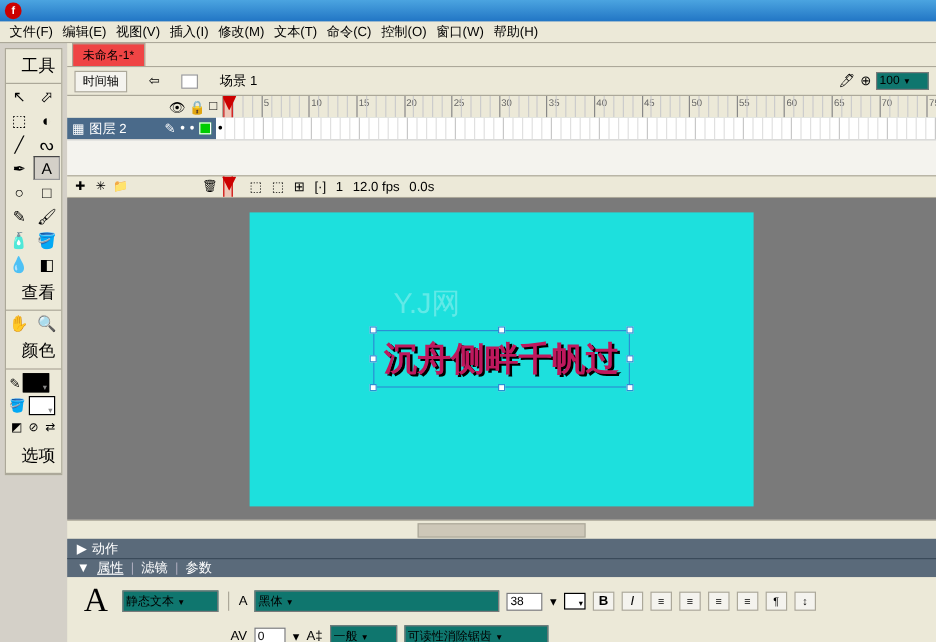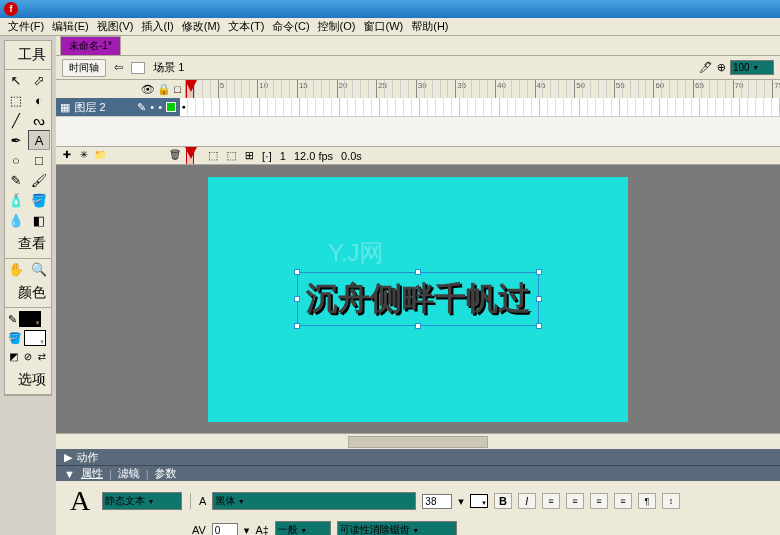--- a/index.html
+++ b/index.html
@@ -7,22 +7,22 @@
 .titlebar{background:linear-gradient(to bottom,#4ba4e0,#2175c4);height:18px;display:flex;align-items:center;padding:0 4px;color:#fff}
 .titlebar .logo{width:14px;height:14px;background:#c00;border-radius:50%;margin-right:4px;display:flex;align-items:center;justify-content:center;color:#fff;font-weight:bold;font-size:9px}
 .menubar{background:#ece9d8;height:18px;display:flex;align-items:center;padding:0 4px;border-bottom:1px solid #aca899}
 .menubar span{padding:0 4px;cursor:default}
 .toolbox{position:absolute;left:4px;top:40px;width:48px;background:#ece9d8;border:1px solid #aca899}
 .toolbox-title{font-size:14px;text-align:right;padding:5px;border-bottom:1px solid #aca899}
 .tool-grid{display:grid;grid-template-columns:1fr 1fr}
 .tool{width:22px;height:20px;display:flex;align-items:center;justify-content:center;border:1px solid transparent;cursor:pointer;font-size:13px}
 .tool.active{background:#d4d0c8;border:1px inset #999}
 .doc-tab-bar{background:#ece9d8;height:20px;margin-left:56px;display:flex;align-items:flex-end;border-bottom:1px solid #aca899}
-.doc-tab{background:#a21caf;border:1px solid #aca899;border-bottom:none;padding:2px 8px;font-size:10px;margin-left:4px}
-.doc-toolbar{background:#ece9d8;height:24px;margin-left:56px;display:flex;align-items:center;padding:0 6px;border-bottom:1px solid #aca899;gap:8px}
+.doc-tab{background:#ef4444;border:1px solid #aca899;border-bottom:none;padding:2px 8px;font-size:10px;margin-left:4px}
+.doc-toolbar{background:#ece9d8;height:24px;margin-left:56px;display:flex;align-items:center;padding:0 6px;border-bottom:1px solid #aca899;gap:18px}
 .btn-small{background:#f4f3ee;border:1px solid #aca899;padding:1px 6px;font-size:10px;cursor:pointer}
 .scene-icon{width:14px;height:12px;background:#fff;border:1px solid #999;display:inline-block}
 .timeline-area{margin-left:56px;background:#ece9d8;border-bottom:1px solid #aca899}
 .timeline-header{display:flex;height:18px}
 .layer-col-head{width:130px;background:#ece9d8;border-right:1px solid #aca899;display:flex;align-items:center;justify-content:flex-end;padding-right:4px;gap:3px;font-size:10px}
 .ruler{flex:1;background:#ece9d8;position:relative;overflow:hidden;display:flex}
 .ruler-tick{width:8px;border-left:1px solid #ccc;font-size:8px;text-align:left;color:#666;position:relative}
 .ruler-tick.major{border-left:1px solid #888}
 .ruler-tick.major::after{content:attr(data-num);position:absolute;top:1px;left:1px;font-size:8px}
 .playhead{position:absolute;top:0;left:0;width:8px;height:100%;background:rgba(255,0,0,0.15);border-left:1px solid #c00;border-right:1px solid #c00;z-index:5}
@@ -37,21 +37,21 @@
 .keyframe::after{content:"●";font-size:7px;display:block;text-align:center;line-height:18px}
 .empty-layers{height:30px;background:#f4f3ee;border-top:1px solid #ccc}
 .layer-controls{display:flex;height:18px;background:#ece9d8;border-top:1px solid #aca899}
 .layer-btns{width:130px;display:flex;align-items:center;padding:0 4px;gap:3px}
 .layer-btn{width:14px;height:14px;font-size:10px;cursor:pointer;text-align:center}
 .frame-info{flex:1;display:flex;align-items:center;gap:8px;padding:0 8px;font-size:10px;position:relative}
 .stage-wrap{margin-left:56px;height:268px;background:#7a7a7a;overflow:auto;position:relative;display:flex;align-items:center;justify-content:center}
 .stage{width:420px;height:245px;background:#1de0dd;position:relative;display:flex;align-items:center;justify-content:center}
 .watermark{position:absolute;top:60px;left:120px;color:rgba(255,255,255,0.3);font-size:24px;pointer-events:none}
 .text-frame{border:1px solid #2a8fd4;padding:4px 8px;position:relative}
-.text-frame .text-content{font-size:32px;font-weight:bold;color:#404040;text-shadow:2px 2px 0 #000}
+.text-frame .text-content{font-size:28px;font-weight:bold;color:#be185d;text-shadow:2px 2px 0 #000}
 .handle{position:absolute;width:6px;height:6px;background:#fff;border:1px solid #2a8fd4}
 .h-tl{top:-4px;left:-4px}.h-tr{top:-4px;right:-4px}.h-bl{bottom:-4px;left:-4px}.h-br{bottom:-4px;right:-4px}
 .h-tm{top:-4px;left:50%;margin-left:-3px}.h-bm{bottom:-4px;left:50%;margin-left:-3px}
 .h-ml{top:50%;left:-4px;margin-top:-3px}.h-mr{top:50%;right:-4px;margin-top:-3px}
 .actions-bar{margin-left:56px;background:#5a6a7a;color:#fff;height:16px;display:flex;align-items:center;padding:0 8px;font-size:10px}
 .actions-bar .tri{margin-right:4px}
 .props-tabs{margin-left:56px;background:#5a6a7a;color:#fff;height:16px;display:flex;align-items:center;padding:0 8px;font-size:10px;border-top:1px solid #3a4a5a}
 .props-tabs .tab{padding:0 6px;cursor:pointer}
 .props-tabs .tab.active{text-decoration:underline}
 .props-panel{margin-left:56px;background:#ece9d8;padding:4px 8px;display:flex;flex-direction:column;gap:4px;height:85px}

